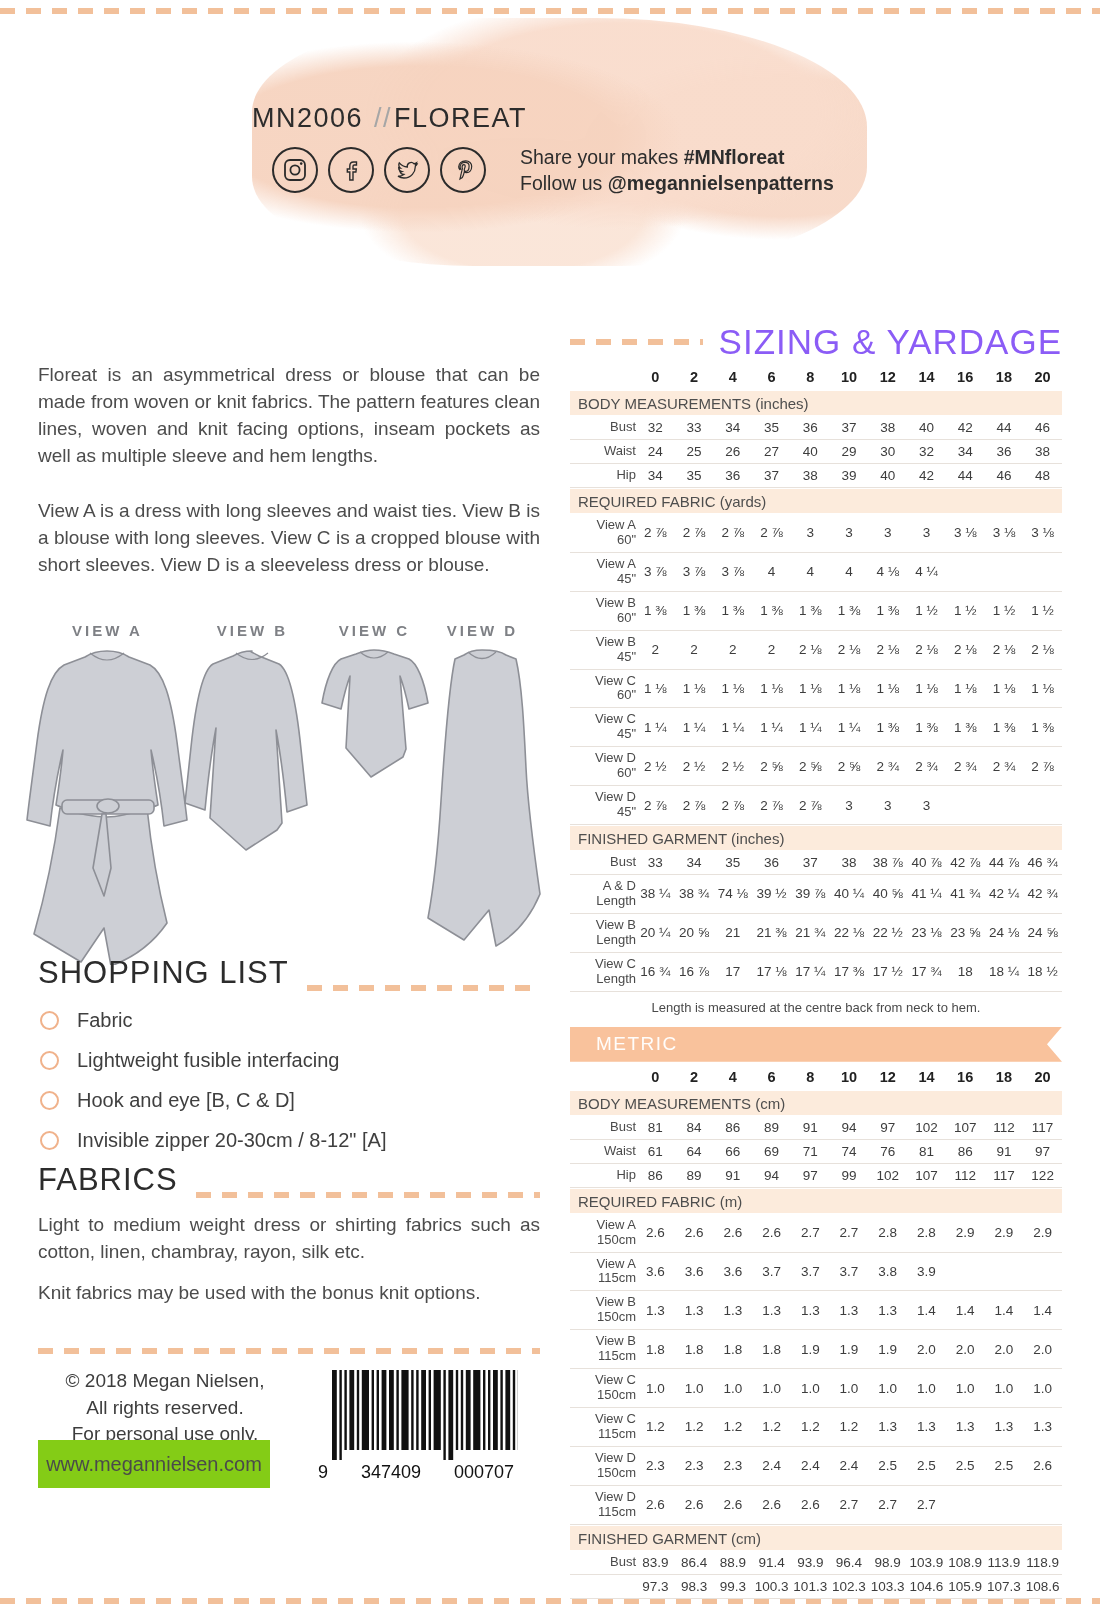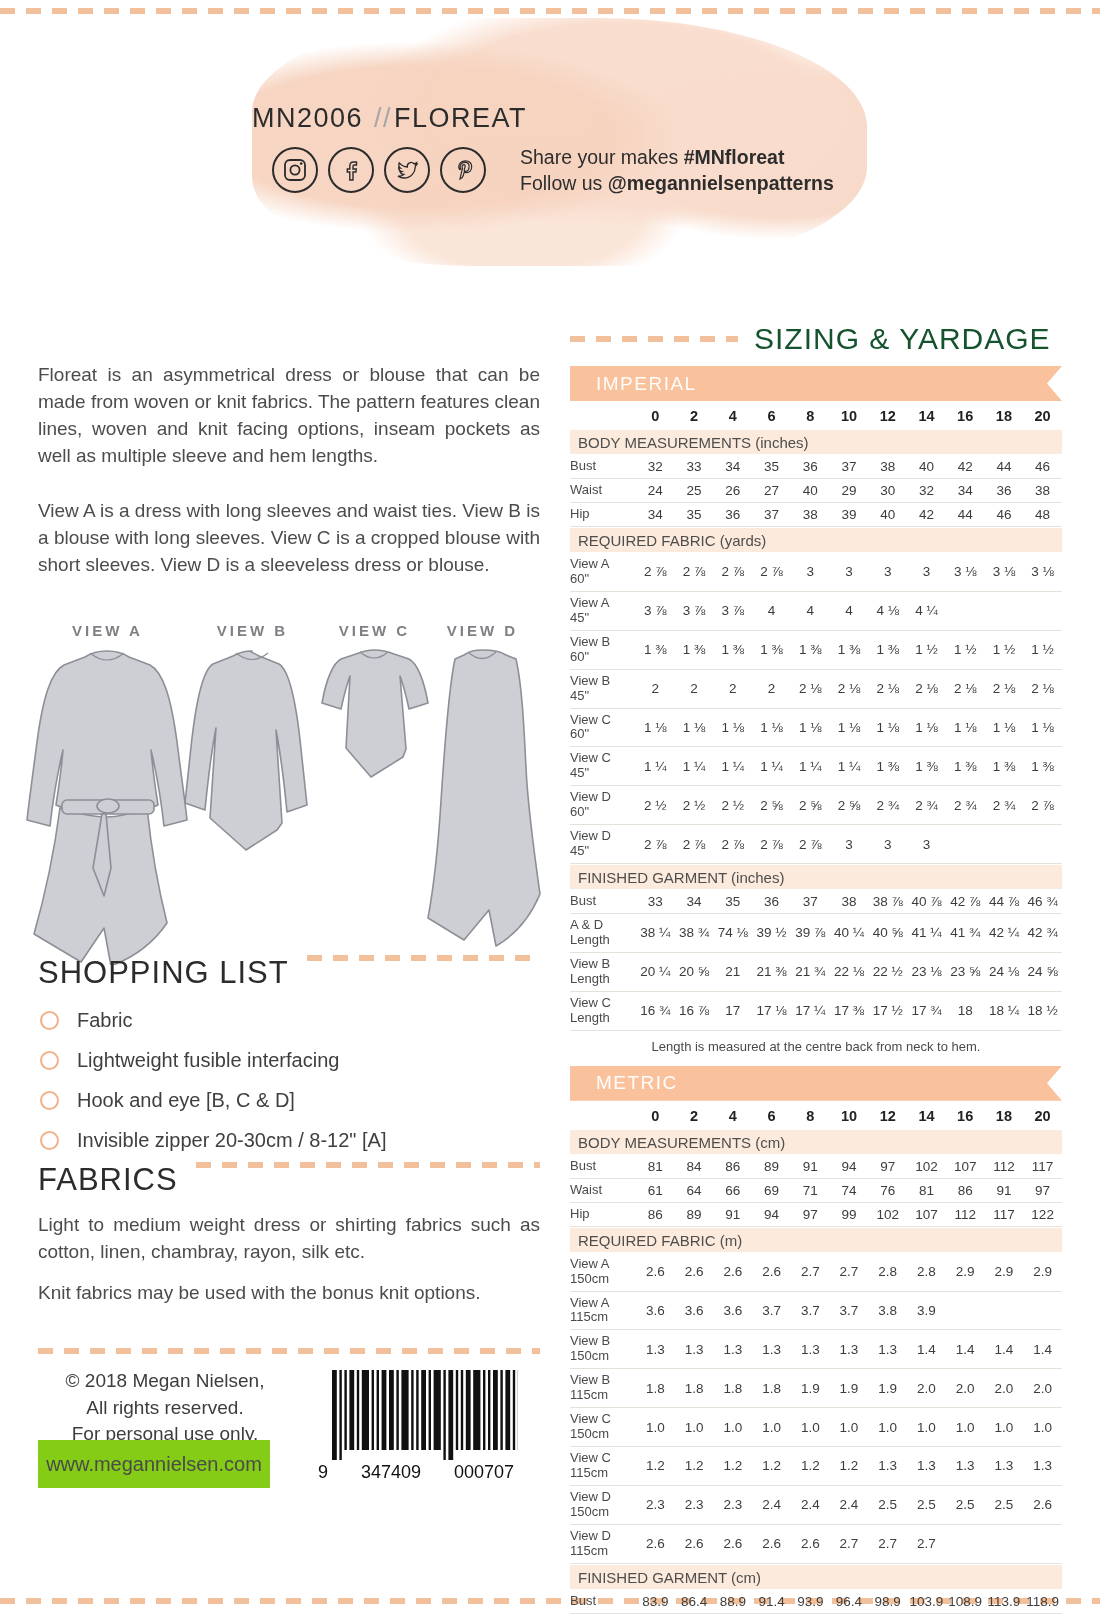--- a/index.html
+++ b/index.html
@@ -33,50 +33,50 @@
 
   
   .lcol{position:absolute;left:38px;width:502px;}
   .para{font-size:19px;line-height:1.42;color:#4c4c4c;text-align:justify;}
   #views{position:absolute;left:20px;top:622px;width:530px;height:345px;}
   .view{position:absolute;text-align:center;}
   .vlabel{font-size:15px;font-weight:bold;letter-spacing:3px;color:#7e8085;margin-bottom:6px;}
   .garment{fill:#cdcfd5;stroke:#8d8f96;stroke-width:1.6;stroke-linejoin:round;}
   .gline{fill:none;stroke:#8d8f96;stroke-width:1.2;}
 
-  .sec-title{display:flex;align-items:flex-start;font-size:31px;letter-spacing:1px;color:#2c2c2c;}
+  .sec-title{display:flex;align-items:flex-end;font-size:31px;letter-spacing:1px;color:#2c2c2c;}
   .sec-title .dashes{flex:1;margin-left:18px;}
   #shopping{top:955px;}
   #shopping ul{list-style:none;margin:18px 0 0 0;padding:0;}
   #shopping li{display:flex;align-items:center;margin-bottom:17px;font-size:20px;color:#3f3f3f;}
   .bullet{width:15px;height:15px;border:2px solid #f0b28b;border-radius:50%;margin:0 18px 0 2px;flex:0 0 auto;}
   #fabrics{top:1162px;}
   #fabrics .para{margin-top:14px;}
   #footer-dash{position:absolute;left:38px;top:1348px;width:502px;}
   #copyright{position:absolute;left:40px;top:1368px;width:250px;text-align:center;
     font-size:19px;color:#3d3d3d;line-height:1.4;}
   #website-box{position:absolute;left:38px;top:1440px;width:232px;height:48px;background:#84cc16;
     display:flex;align-items:center;justify-content:center;font-size:20px;color:#4a4a4a;}
   #barcode{position:absolute;left:318px;top:1368px;width:200px;}
   #barcode-digits{display:flex;justify-content:space-between;font-size:18px;color:#111;
     margin-top:-14px;padding:0 4px 0 0;}
 
   
   #rcol{position:absolute;left:570px;top:322px;width:492px;}
   #sizing-title{display:flex;align-items:center;}
   #sizing-title .dashes{width:168px;margin-right:16px;}
-  #sizing-title .t{font-size:30px;letter-spacing:1px;color:#14532d;white-space:nowrap;}
+  #sizing-title .t{font-size:35px;letter-spacing:1px;color:#8b5cf6;white-space:nowrap;}
   .band{margin-top:10px;height:35px;background:#f9c29c;color:#fffdfb;font-size:19px;
     letter-spacing:1.5px;display:flex;align-items:center;padding-left:26px;
     clip-path:polygon(0 0,100% 0,calc(100% - 15px) 50%,100% 100%,0 100%);}
   .tgrid{display:grid;grid-template-columns:66px repeat(11,1fr);}
   .size-h,.corner{font-weight:bold;font-size:14.5px;color:#222;text-align:center;padding:7px 0 5px 0;}
   .sec-h{grid-column:1 / -1;background:#fcebdc;color:#4e4e4e;font-size:15px;
     padding:4px 0 3px 8px;margin:1px 0;}
-  .rlabel{font-size:13px;color:#4a4a4a;text-align:left;display:flex;flex-direction:column;
+  .rlabel{font-size:13px;color:#4a4a4a;text-align:right;display:flex;flex-direction:column;
     justify-content:center;line-height:1.15;border-bottom:1px solid #e7e1db;padding:4px 0;}
   .val{font-size:13.5px;color:#3d3d3d;text-align:center;display:flex;align-items:center;
     justify-content:center;border-bottom:1px solid #e7e1db;padding:4px 0;}
   .tnote{font-size:13px;color:#4a4a4a;text-align:center;padding:8px 0 2px 0;}
 </style>
 </head>
 <body>
 
 <div id="page">
   <div id="top-dash" class="dashes"></div>
@@ -242,21 +242,20 @@
       <span>000707</span>
     </div>
   </div>
 
   <div id="rcol">
     <div id="sizing-title">
       <span class="dashes"></span>
       <span class="t">SIZING &amp; YARDAGE</span>
     </div>
     <div>
-        <div class="band">IMPERIAL</div>
         <div class="tgrid">
           <div class="corner"></div>
           <div class="size-h">0</div>
           <div class="size-h">2</div>
           <div class="size-h">4</div>
           <div class="size-h">6</div>
           <div class="size-h">8</div>
           <div class="size-h">10</div>
           <div class="size-h">12</div>
           <div class="size-h">14</div>

